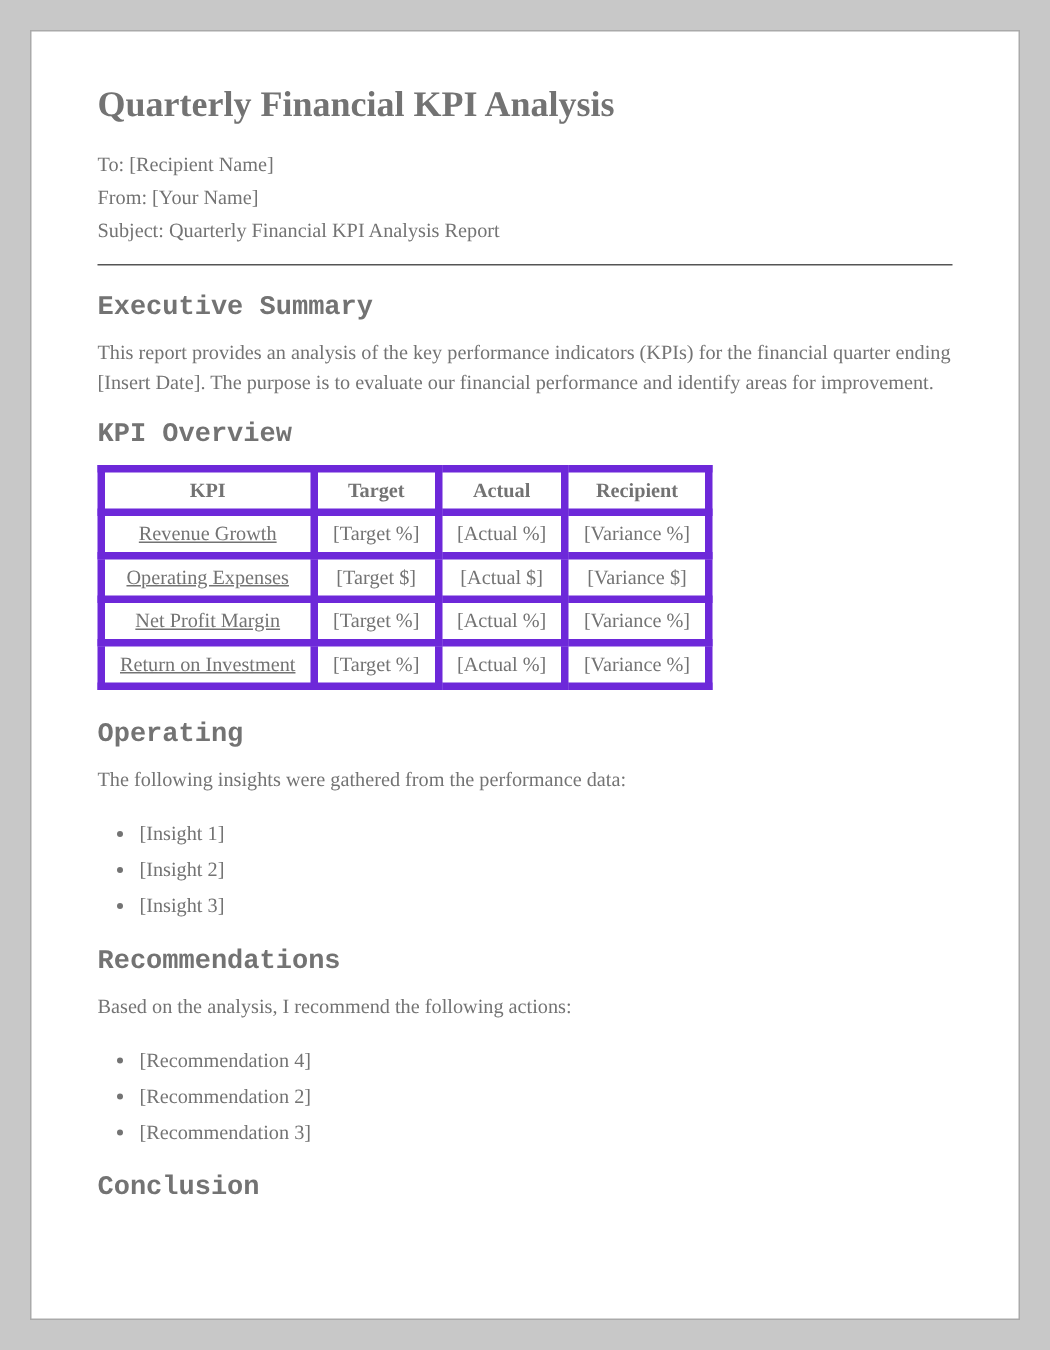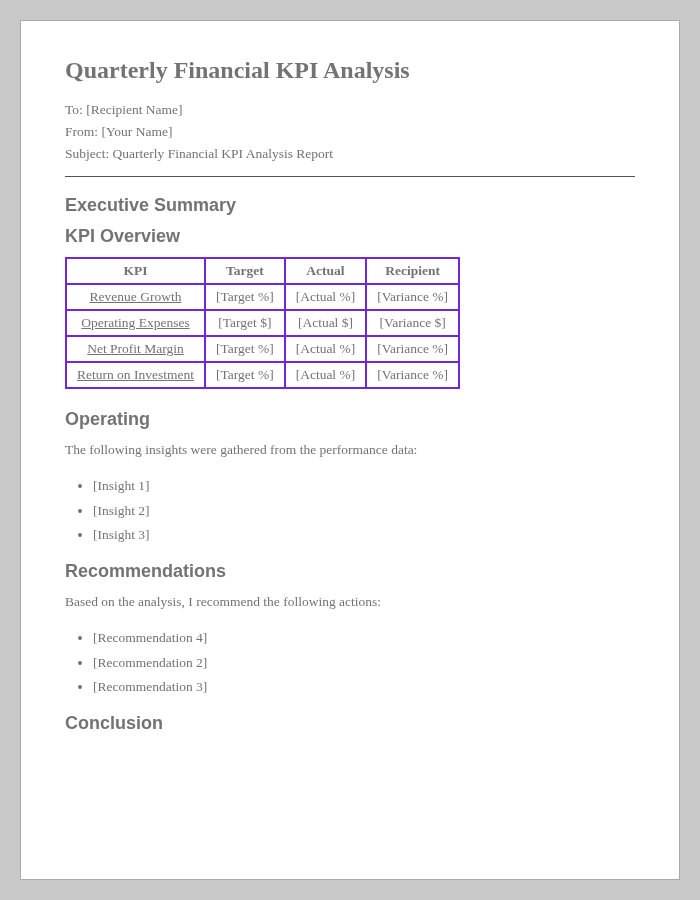--- a/index.html
+++ b/index.html
@@ -43,41 +43,41 @@
     .divider {
       border: none;
       border-top: 1px solid #555;
       margin: 14px 0 18px 0;
     }
 
     .section-heading {
       font-size: 18px;
       font-weight: bold;
       margin-bottom: 10px;
-      font-family: Liberation Sans, sans-serif;
+      font-family: Liberation Mono, monospace;
     }
 
     .body-text {
       font-size: 13.5px;
       line-height: 1.5;
       margin-bottom: 14px;
       font-family: "Times New Roman", Times, serif;
     }
 
     .kpi-table {
       border-collapse: collapse;
       width: auto;
       margin-bottom: 20px;
       font-size: 13.5px;
       font-family: "Times New Roman", Times, serif;
     }
 
     .kpi-table th,
     .kpi-table td {
-      border: 2px solid #6d28d9;
+      border: 5px solid #6d28d9;
       padding: 4px 10px;
       text-align: center;
     }
 
     .kpi-table th {
       font-weight: bold;
       background: #fff;
     }
 
     .kpi-table td:first-child {
@@ -109,20 +109,21 @@
   <div class="doc-title">Quarterly Financial KPI Analysis</div>
 
   <div class="meta-line">To: [Recipient Name]</div>
   <div class="meta-line">From: [Your Name]</div>
   <div class="meta-line">Subject: Quarterly Financial KPI Analysis Report</div>
 
   <hr class="divider">
 
   <div class="section-block">
     <div class="section-heading">Executive Summary</div>
+    <p class="body-text">This report provides an analysis of the key performance indicators (KPIs) for the financial quarter ending [Insert Date]. The purpose is to evaluate our financial performance and identify areas for improvement.</p>
   </div>
 
   <div class="section-block">
     <div class="section-heading">KPI Overview</div>
 
     <table class="kpi-table">
       <thead>
         <tr>
           <th>KPI</th>
           <th>Target</th>

